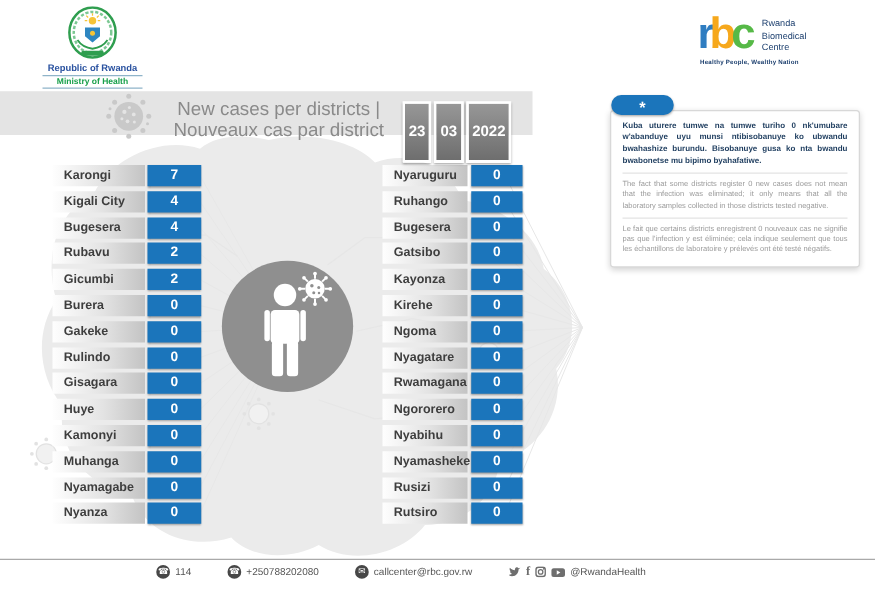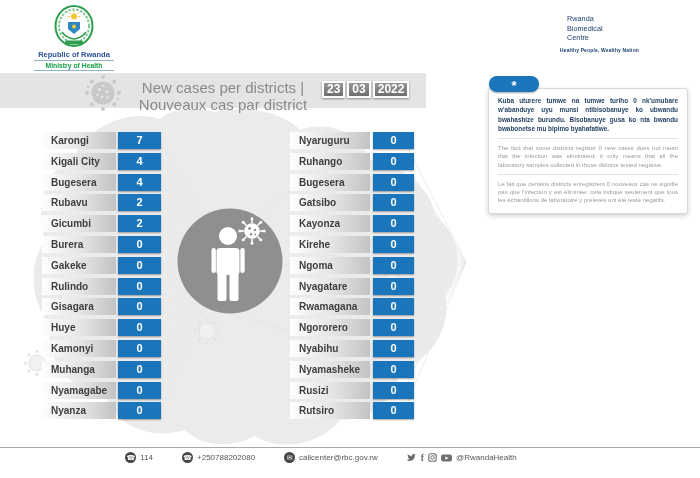--- a/index.html
+++ b/index.html
@@ -22,41 +22,41 @@
   .rbc-tagline{position:absolute;left:560px;top:48px;font-size:4.9px;font-weight:bold;color:#1c3f6e;letter-spacing:.2px;z-index:2;}
   
   .banner{position:absolute;left:0;top:73px;width:426px;height:35px;background:#e4e4e4;z-index:1;}
   .banner-virus{position:absolute;left:80px;top:70px;z-index:3;}
   .banner-text{position:absolute;left:128px;top:77px;width:190px;text-align:center;z-index:3;}
   .banner-title{font-size:12px;font-weight:bold;color:#4d4d4d;letter-spacing:.2px;}
   .banner-sub{font-size:15px;color:#8a8a8a;margin-top:2px;}
   .date-row{position:absolute;left:322px;top:81px;display:flex;gap:2px;z-index:3;}
   .date-box{background:linear-gradient(#979797,#6e6e6e);border:2px solid #fff;
     box-shadow:0 1px 2px rgba(0,0,0,.4);color:#fff;font-weight:bold;font-size:12px;
-    line-height:13px;padding:0 3px;}
+    line-height:13px;padding:16px 3px;}
   
   .notice{position:absolute;left:488px;top:88px;width:200px;box-sizing:border-box;background:#fff;
     border:1px solid #d8d8d8;border-radius:3px;box-shadow:0 2px 5px rgba(0,0,0,.18);
     padding:7px 9px 8px;z-index:2;}
   .notice-tab{position:absolute;top:-13px;left:0;width:50px;height:16px;background:#1b75bb;
     border-radius:8px;box-shadow:0 1px 2px rgba(0,0,0,.35);color:#fff;font-weight:bold;
     font-size:13px;text-align:center;line-height:19px;}
   .notice-kin{font-size:6.4px;font-weight:bold;color:#1d3c5e;line-height:1.45;text-align:justify;}
   .notice-div{border-top:1px solid #e3e3e3;margin:5px 0;}
   .notice-en,.notice-fr{font-size:6px;color:#9b9b9b;line-height:1.38;text-align:justify;}
   
   .col{position:absolute;top:132px;z-index:2;}
   .col-left{left:42px;}
   .col-right{left:290px;}
   .row{display:flex;height:17px;margin-bottom:3.8px;}
   .row-label{background:linear-gradient(to right,#fefefe,#e3e3e3 55%,#c3c3c3);
     font-size:10px;font-weight:bold;color:#3e3e3e;line-height:17px;padding-left:9px;
     box-sizing:border-box;white-space:nowrap;}
   .col-left .row-label{width:74px;}
-  .col-right .row-label{width:80px;}
+  .col-right .row-label{width:68px;margin-left:16px;}
   .row-value{background:#1b75bb;color:#fff;font-weight:bold;font-size:11px;text-align:center;
     line-height:17px;box-shadow:0 1px 1.5px rgba(0,0,0,.35);}
   .col-left .row-value{width:43px;margin-left:2px;}
   .col-right .row-value{width:41px;margin-left:3px;}
   
   .footer-line{position:absolute;left:0;top:447px;width:700px;height:1px;background:#a9a9a9;z-index:2;}
   .contacts{position:absolute;top:452px;left:0;width:608px;display:flex;justify-content:center;
     align-items:center;gap:29px;padding-left:34px;box-sizing:border-box;font-size:8px;
     color:#555;z-index:2;}
   .contact{display:flex;align-items:center;gap:4px;}
@@ -196,20 +196,21 @@
       <path d="M14,17 h12 v7 l-6,5 -6,-5 z" fill="#2e86c1"></path>
       <circle cx="20" cy="21.5" r="2" fill="#f6c437"></circle>
       <path d="M8,27 q4,6 12,7 q8,-1 12,-7" fill="none" stroke="#2f9e4f" stroke-width="1.5"></path>
       <rect x="11" y="35.5" width="18" height="4" rx="1.5" fill="#2f9e4f"></rect>
     </svg>
     <div class="gov-name">Republic of Rwanda</div>
     <div class="gov-ministry">Ministry of Health</div>
   </div>
 
   <div class="rbc-block">
+    <div class="rbc-letters"><span style="color:#2f7dc1">r</span><span style="color:#f6a81c">b</span><span style="color:#56b947">c</span></div>
     <div class="rbc-name">
       <div>Rwanda</div>
       <div>Biomedical</div>
       <div>Centre</div>
     </div>
   </div>
   <div class="rbc-tagline">Healthy People, Wealthy Nation</div>
 
   <div class="banner"></div>
   <svg class="banner-virus" width="46" height="46" viewBox="0 0 46 46">

